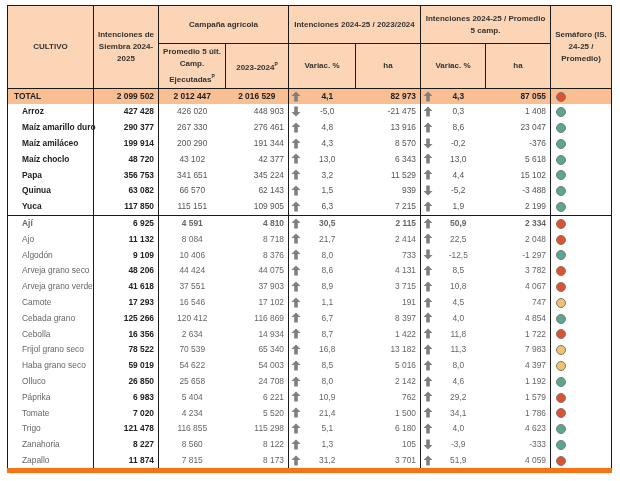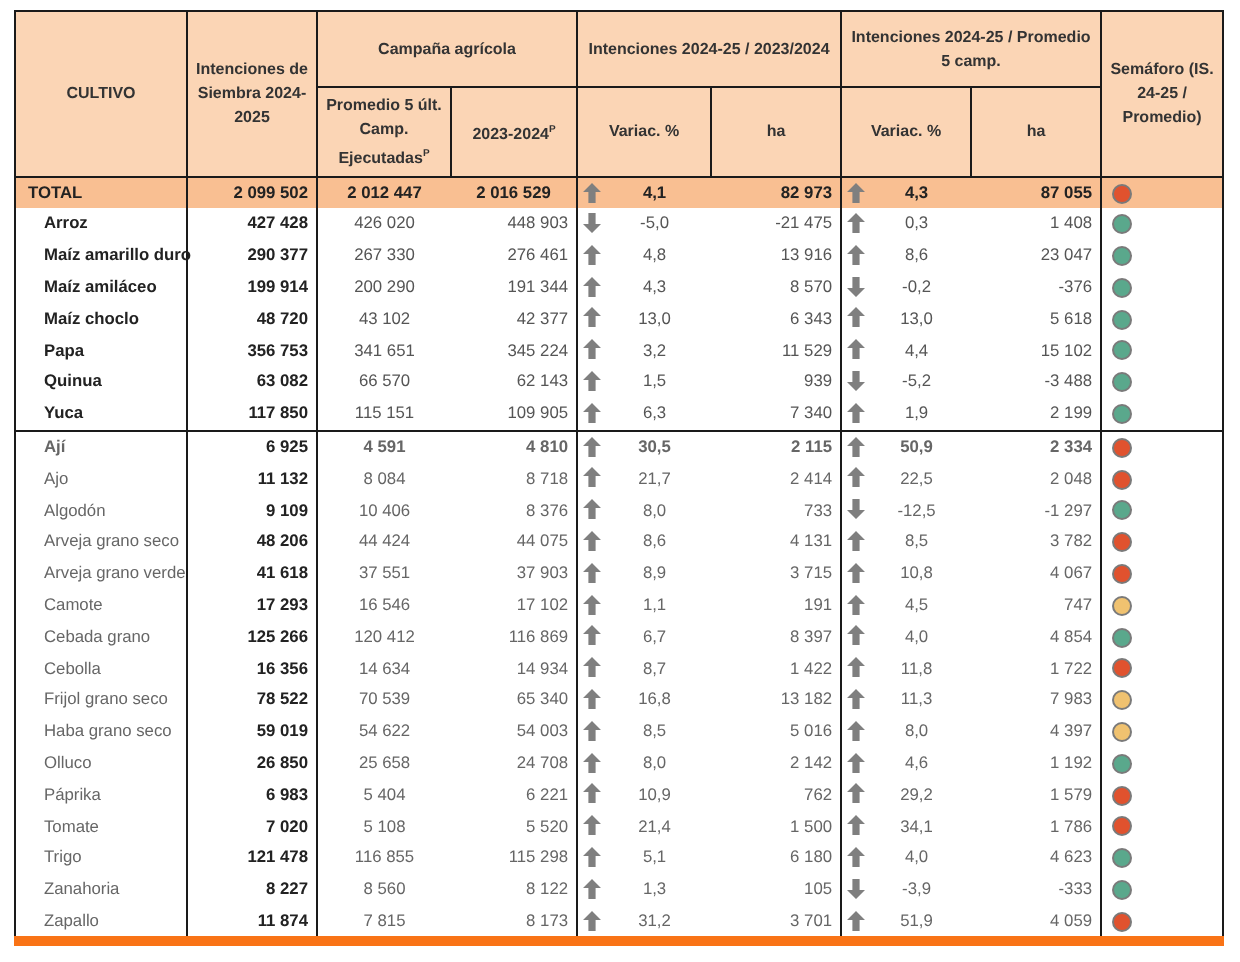--- a/index.html
+++ b/index.html
@@ -187,21 +187,21 @@
         <td class="sem"><span class="dot" style="background: rgb(90, 168, 140);"></span></td>
       </tr>
       <tr class="main">
         <td class="name">Yuca</td>
         <td class="num bold bline">117 850</td>
         <td class="num" style="text-align:center">115 151</td>
         <td class="num bline" style="text-align:right;padding-right:4px">109 905</td>
         <td class="var"><span class="arrow"><svg width="10" height="11" viewBox="0 0 10 11">
               <path d="M5 0.5 L9.5 5 L6.8 5 L6.8 10.5 L3.2 10.5 L3.2 5 L0.5 5 Z" fill="#7f7f7f"></path>
             </svg></span><span>6,3</span></td>
-        <td class="num bline">7 340</td>
+        <td class="num bline">7 215</td>
         <td class="var"><span class="arrow"><svg width="10" height="11" viewBox="0 0 10 11">
               <path d="M5 0.5 L9.5 5 L6.8 5 L6.8 10.5 L3.2 10.5 L3.2 5 L0.5 5 Z" fill="#7f7f7f"></path>
             </svg></span><span>1,9</span></td>
         <td class="num bline">2 199</td>
         <td class="sem"><span class="dot" style="background: rgb(90, 168, 140);"></span></td>
       </tr>
       <tr class="other sep">
         <td class="name">Ají</td>
         <td class="num bold bline">6 925</td>
         <td class="num" style="text-align:center">4 591</td>
@@ -302,21 +302,21 @@
         <td class="num bline">8 397</td>
         <td class="var"><span class="arrow"><svg width="10" height="11" viewBox="0 0 10 11">
               <path d="M5 0.5 L9.5 5 L6.8 5 L6.8 10.5 L3.2 10.5 L3.2 5 L0.5 5 Z" fill="#7f7f7f"></path>
             </svg></span><span>4,0</span></td>
         <td class="num bline">4 854</td>
         <td class="sem"><span class="dot" style="background: rgb(90, 168, 140);"></span></td>
       </tr>
       <tr class="other">
         <td class="name">Cebolla</td>
         <td class="num bold bline">16 356</td>
-        <td class="num" style="text-align:center">14 634</td>
+        <td class="num" style="text-align:center">2 634</td>
         <td class="num bline" style="text-align:right;padding-right:4px">14 934</td>
         <td class="var"><span class="arrow"><svg width="10" height="11" viewBox="0 0 10 11">
               <path d="M5 0.5 L9.5 5 L6.8 5 L6.8 10.5 L3.2 10.5 L3.2 5 L0.5 5 Z" fill="#7f7f7f"></path>
             </svg></span><span>8,7</span></td>
         <td class="num bline">1 422</td>
         <td class="var"><span class="arrow"><svg width="10" height="11" viewBox="0 0 10 11">
               <path d="M5 0.5 L9.5 5 L6.8 5 L6.8 10.5 L3.2 10.5 L3.2 5 L0.5 5 Z" fill="#7f7f7f"></path>
             </svg></span><span>11,8</span></td>
         <td class="num bline">1 722</td>
         <td class="sem"><span class="dot" style="background: rgb(224, 82, 46);"></span></td>
@@ -377,21 +377,21 @@
         <td class="num bline">762</td>
         <td class="var"><span class="arrow"><svg width="10" height="11" viewBox="0 0 10 11">
               <path d="M5 0.5 L9.5 5 L6.8 5 L6.8 10.5 L3.2 10.5 L3.2 5 L0.5 5 Z" fill="#7f7f7f"></path>
             </svg></span><span>29,2</span></td>
         <td class="num bline">1 579</td>
         <td class="sem"><span class="dot" style="background: rgb(224, 82, 46);"></span></td>
       </tr>
       <tr class="other">
         <td class="name">Tomate</td>
         <td class="num bold bline">7 020</td>
-        <td class="num" style="text-align:center">5 108</td>
+        <td class="num" style="text-align:center">4 234</td>
         <td class="num bline" style="text-align:right;padding-right:4px">5 520</td>
         <td class="var"><span class="arrow"><svg width="10" height="11" viewBox="0 0 10 11">
               <path d="M5 0.5 L9.5 5 L6.8 5 L6.8 10.5 L3.2 10.5 L3.2 5 L0.5 5 Z" fill="#7f7f7f"></path>
             </svg></span><span>21,4</span></td>
         <td class="num bline">1 500</td>
         <td class="var"><span class="arrow"><svg width="10" height="11" viewBox="0 0 10 11">
               <path d="M5 0.5 L9.5 5 L6.8 5 L6.8 10.5 L3.2 10.5 L3.2 5 L0.5 5 Z" fill="#7f7f7f"></path>
             </svg></span><span>34,1</span></td>
         <td class="num bline">1 786</td>
         <td class="sem"><span class="dot" style="background: rgb(224, 82, 46);"></span></td>

